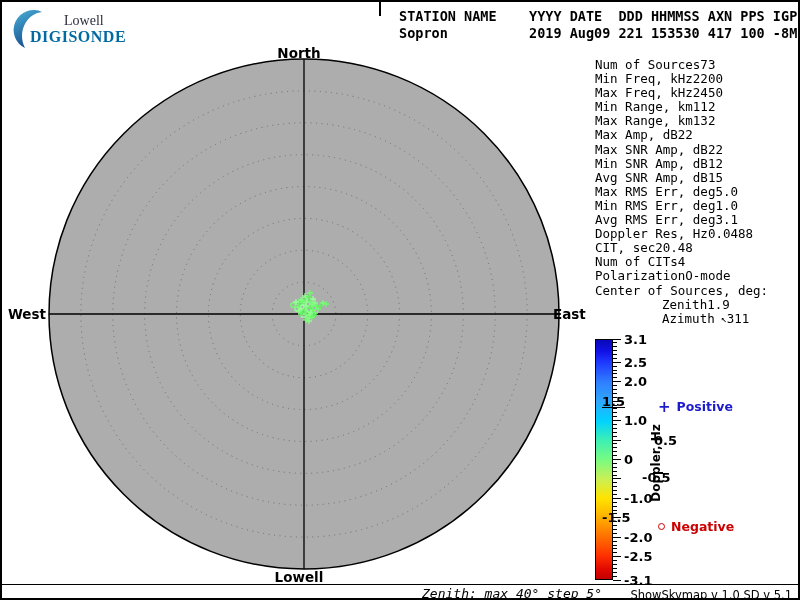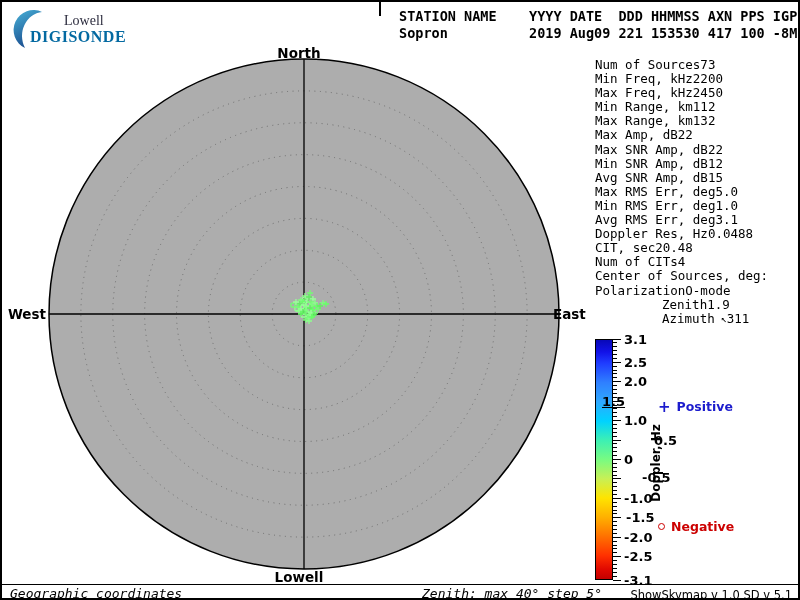--- a/index.html
+++ b/index.html
@@ -164,22 +164,22 @@
       <div class="srow"><span class="slabel">Max Amp, dB</span><span class="svalue">22</span></div>
       <div class="srow"><span class="slabel">Max SNR Amp, dB</span><span class="svalue">22</span></div>
       <div class="srow"><span class="slabel">Min SNR Amp, dB</span><span class="svalue">12</span></div>
       <div class="srow"><span class="slabel">Avg SNR Amp, dB</span><span class="svalue">15</span></div>
       <div class="srow"><span class="slabel">Max RMS Err, deg</span><span class="svalue">5.0</span></div>
       <div class="srow"><span class="slabel">Min RMS Err, deg</span><span class="svalue">1.0</span></div>
       <div class="srow"><span class="slabel">Avg RMS Err, deg</span><span class="svalue">3.1</span></div>
       <div class="srow"><span class="slabel">Doppler Res, Hz</span><span class="svalue">0.0488</span></div>
       <div class="srow"><span class="slabel">CIT, sec</span><span class="svalue">20.48</span></div>
       <div class="srow"><span class="slabel">Num of CITs</span><span class="svalue">4</span></div>
+      <div class="srow"><span class="slabel">Polarization</span><span class="svalue">O-mode</span></div>
       <div class="srow"><span class="slabel">Center of Sources, deg:</span><span class="svalue"></span></div>
-      <div class="srow"><span class="slabel">Polarization</span><span class="svalue">O-mode</span></div>
       <div class="srow indent"><span class="slabel">Zenith</span><span class="svalue">1.9</span></div>
       <div class="srow indent"><span class="slabel">Azimuth<span class="az-arrow"> ↖</span></span><span class="svalue">311</span></div>
     </div>
 
   <div id="cbar" style="background: linear-gradient(rgb(8, 8, 184) 0%, rgb(18, 18, 232) 5%, rgb(31, 60, 255) 9.7%, rgb(47, 127, 255) 17.7%, rgb(47, 168, 255) 25.8%, rgb(0, 210, 255) 33.9%, rgb(60, 240, 180) 41.9%, rgb(120, 251, 130) 50%, rgb(200, 240, 85) 58.1%, rgb(255, 228, 0) 66.1%, rgb(255, 176, 0) 74.2%, rgb(255, 112, 0) 82.3%, rgb(255, 48, 0) 90.3%, rgb(224, 8, 0) 96%, rgb(196, 0, 0) 100%);"></div>
   <div id="cbar-ticks">
       <div class="ctick" style="left: 611px; top: 336.5px; width: 8px;"></div>
       <div class="clabel" style="left: 622px; top: 330.5px;">3.1</div>
       <div class="ctick" style="left: 611px; top: 340.387px; width: 4px;"></div>
       <div class="ctick" style="left: 611px; top: 344.274px; width: 4px;"></div>
@@ -228,21 +228,21 @@
       <div class="ctick" style="left: 611px; top: 484.21px; width: 4px;"></div>
       <div class="ctick" style="left: 611px; top: 488.097px; width: 4px;"></div>
       <div class="ctick" style="left: 611px; top: 491.984px; width: 4px;"></div>
       <div class="ctick" style="left: 611px; top: 495.871px; width: 8px;"></div>
       <div class="clabel" style="left: 622px; top: 489.871px;">-1.0</div>
       <div class="ctick" style="left: 611px; top: 499.758px; width: 4px;"></div>
       <div class="ctick" style="left: 611px; top: 503.645px; width: 4px;"></div>
       <div class="ctick" style="left: 611px; top: 507.532px; width: 4px;"></div>
       <div class="ctick" style="left: 611px; top: 511.419px; width: 4px;"></div>
       <div class="ctick" style="left: 611px; top: 515.306px; width: 8px;"></div>
-      <div class="clabel" style="left: 624px; top: 509.306px;">-1.5</div>
+      <div class="clabel" style="left: 600px; top: 509.306px;">-1.5</div>
       <div class="ctick" style="left: 611px; top: 519.194px; width: 4px;"></div>
       <div class="ctick" style="left: 611px; top: 523.081px; width: 4px;"></div>
       <div class="ctick" style="left: 611px; top: 526.968px; width: 4px;"></div>
       <div class="ctick" style="left: 611px; top: 530.855px; width: 4px;"></div>
       <div class="ctick" style="left: 611px; top: 534.742px; width: 8px;"></div>
       <div class="clabel" style="left: 622px; top: 528.742px;">-2.0</div>
       <div class="ctick" style="left: 611px; top: 538.629px; width: 4px;"></div>
       <div class="ctick" style="left: 611px; top: 542.516px; width: 4px;"></div>
       <div class="ctick" style="left: 611px; top: 546.403px; width: 4px;"></div>
       <div class="ctick" style="left: 611px; top: 550.29px; width: 4px;"></div>
@@ -261,17 +261,16 @@
   <div id="legend-positive" class="pol-legend" style="color: rgb(28, 28, 205);">
     <span class="plus-glyph">+</span>
     <span>Positive</span>
   </div>
   <div id="legend-negative" class="pol-legend" style="color: rgb(204, 0, 0);">
     <span class="circle-glyph" style="border: 1.6px solid rgb(204, 0, 0);"></span>
     <span>Negative</span>
   </div>
 
   <div id="footer-sep"></div>
-  <div id="footer-left" class="footer-txt">Geographic coordinates</div>
   <div id="footer-mid" class="footer-txt">Zenith: max 40°  step 5°</div>
   <div id="footer-right" class="footer-txt">ShowSkymap v 1.0   SD v 5.1</div>
 
 </div>
 
 </body></html>

